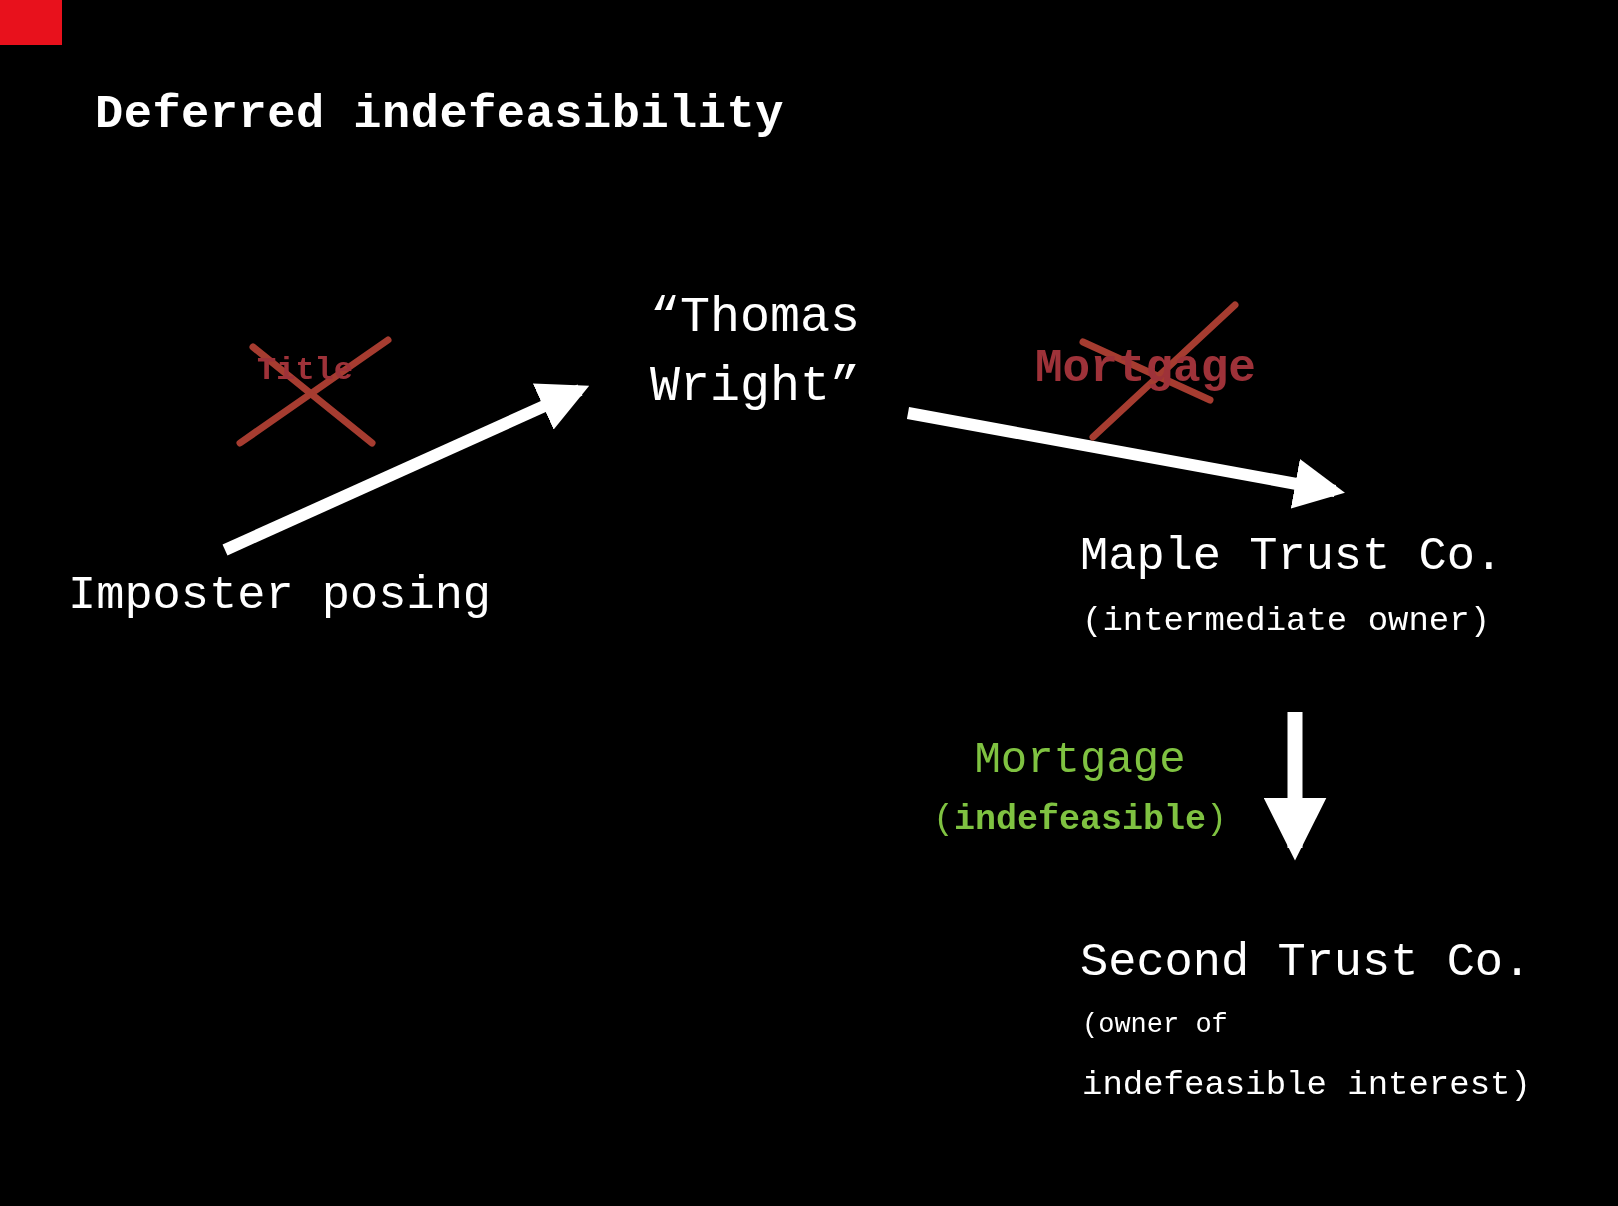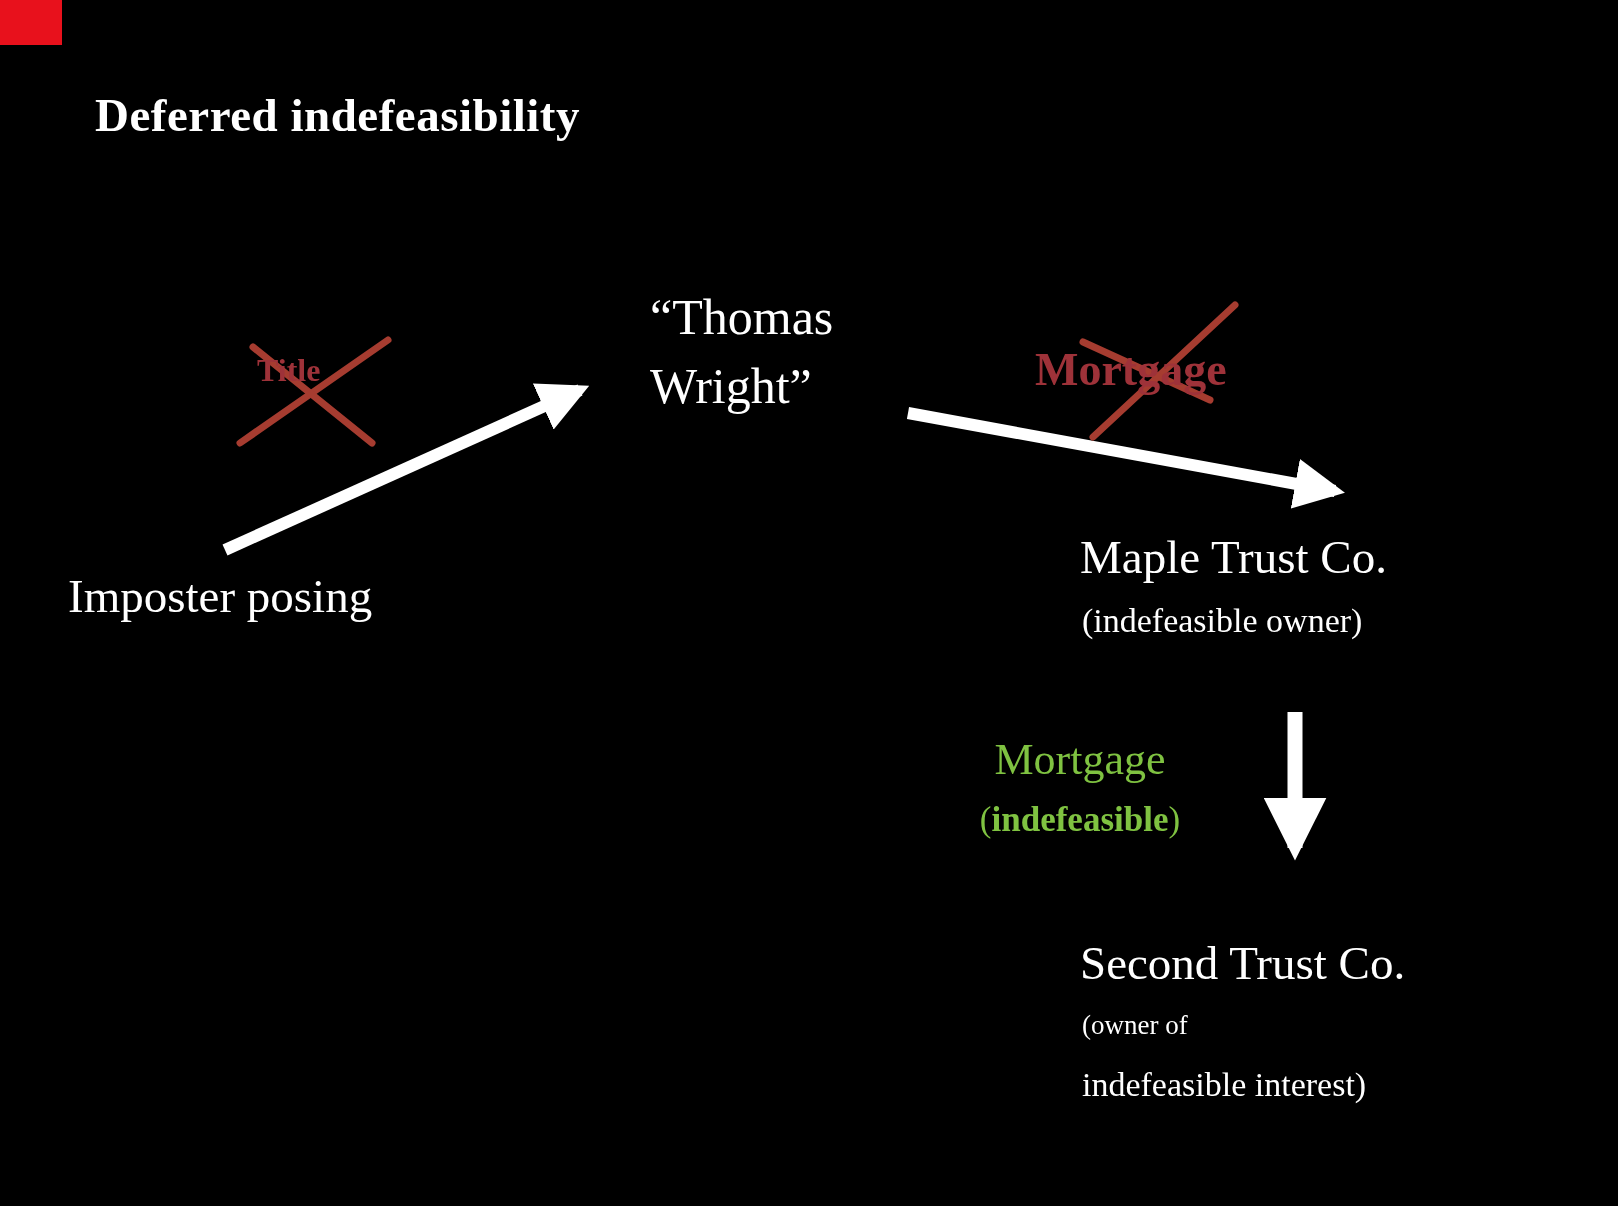--- a/index.html
+++ b/index.html
@@ -6,21 +6,21 @@
     margin: 0;
     padding: 0;
     background: #000;
   }
   .slide {
     position: relative;
     width: 1618px;
     height: 1136px;
     background: #000000;
     overflow: hidden;
-    font-family: Liberation Serif, serif;
+    font-family: Liberation Mono, monospace;
     color: #ffffff;
   }
   .corner-marker {
     position: absolute;
     left: 0;
     top: 0;
     width: 62px;
     height: 45px;
     background: #e8111c;
   }
@@ -162,21 +162,21 @@
   <div class="node node-imposter">
     <div>Imposter posing</div>
   </div>
 
   <div class="node node-thomas">
     <div>“Thomas</div>
     <div>Wright”</div>
   </div>
 
   <div class="node node-maple-name">Maple Trust Co.</div>
-  <div class="node node-maple-role">(indefeasible owner)</div>
+  <div class="node node-maple-role">(intermediate owner)</div>
 
   <div class="green-block">
     <div class="green-mortgage">Mortgage</div>
     <div class="green-indefeasible"><span>(</span><span class="emph">indefeasible</span><span>)</span></div>
   </div>
 
   <div class="node node-second-name">Second Trust Co.</div>
   <div class="node node-second-role1">(owner of</div>
   <div class="node node-second-role2">indefeasible interest)</div>
 

